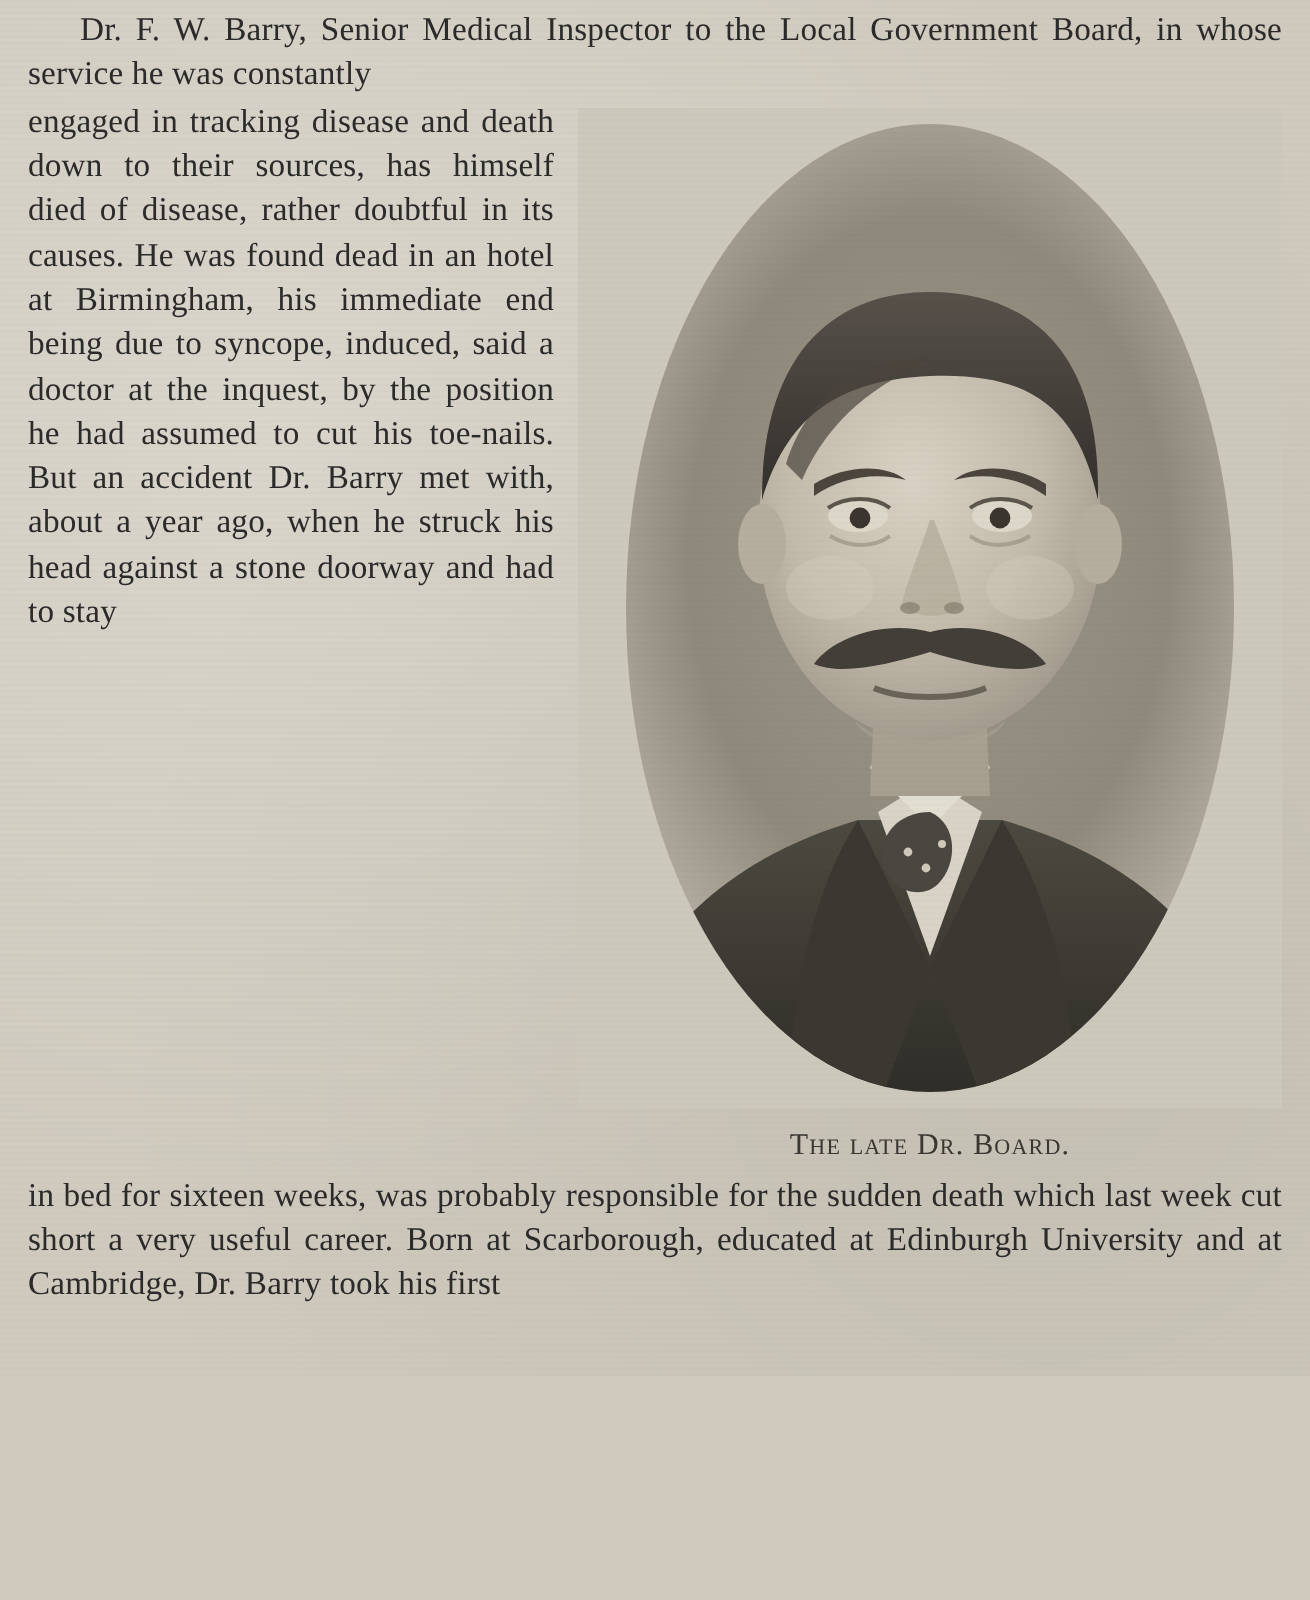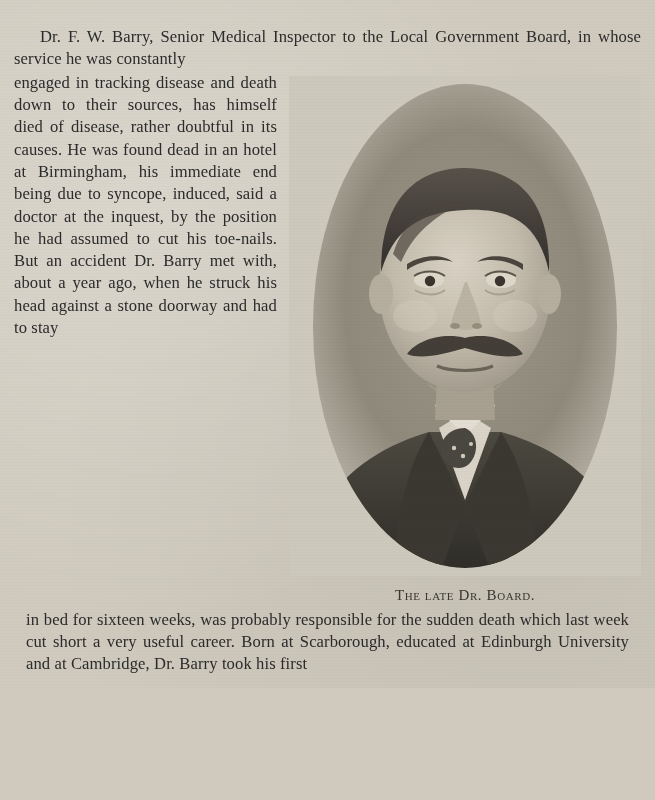--- a/index.html
+++ b/index.html
@@ -16,21 +16,21 @@
   }
   .page {
     position: relative;
     width: 655px;
     height: 688px;
     background: #cfcabd;
     background-image:
       radial-gradient(circle at 20% 30%, rgba(255,255,255,0.22), rgba(255,255,255,0) 60%),
       radial-gradient(circle at 80% 75%, rgba(0,0,0,0.05), rgba(0,0,0,0) 65%);
     box-sizing: border-box;
-    padding: 26px 14px 8px 14px;
+    padding: 4px 14px 8px 14px;
   }
 
   .article {
     font-size: 16.6px;
     line-height: 1.345;
     text-align: justify;
     text-justify: inter-word;
     letter-spacing: 0.1px;
   }
 
@@ -70,21 +70,21 @@
     color: #3a3733;
   }
 
   .column-text {
     margin: 0;
     text-align: justify;
   }
 
   .tail {
     clear: both;
-    margin: 12px;
+    margin: 0;
     padding-top: 2px;
   }
 
   
   .grain {
     pointer-events: none;
     position: absolute;
     inset: 0;
     opacity: 0.35;
     background-image:

